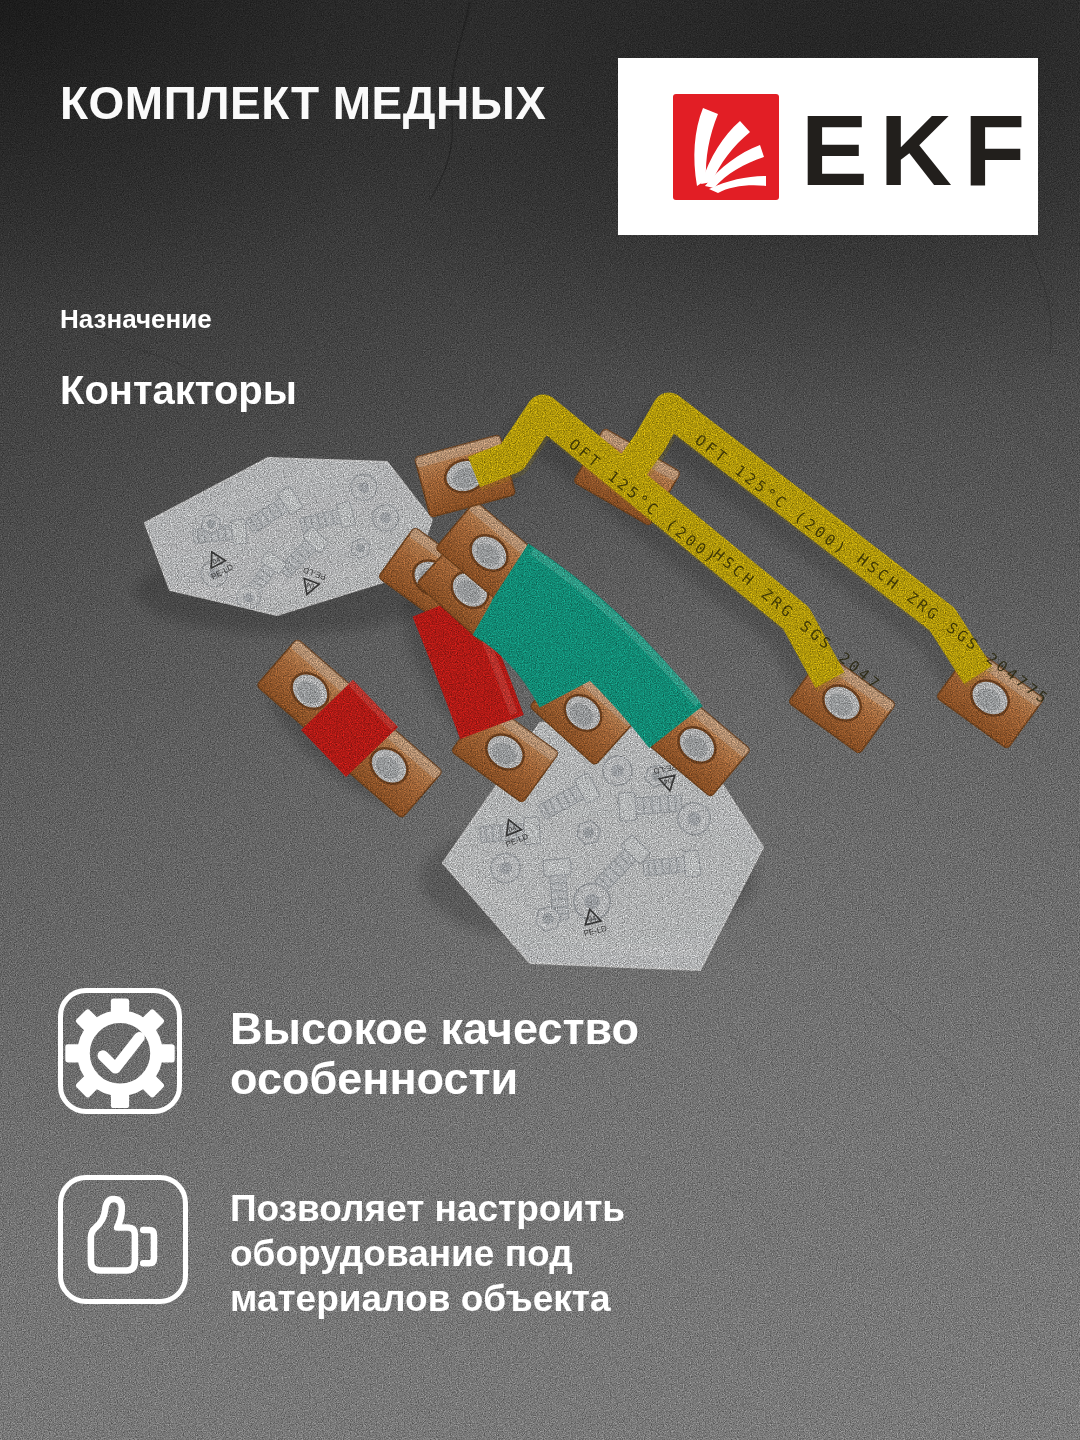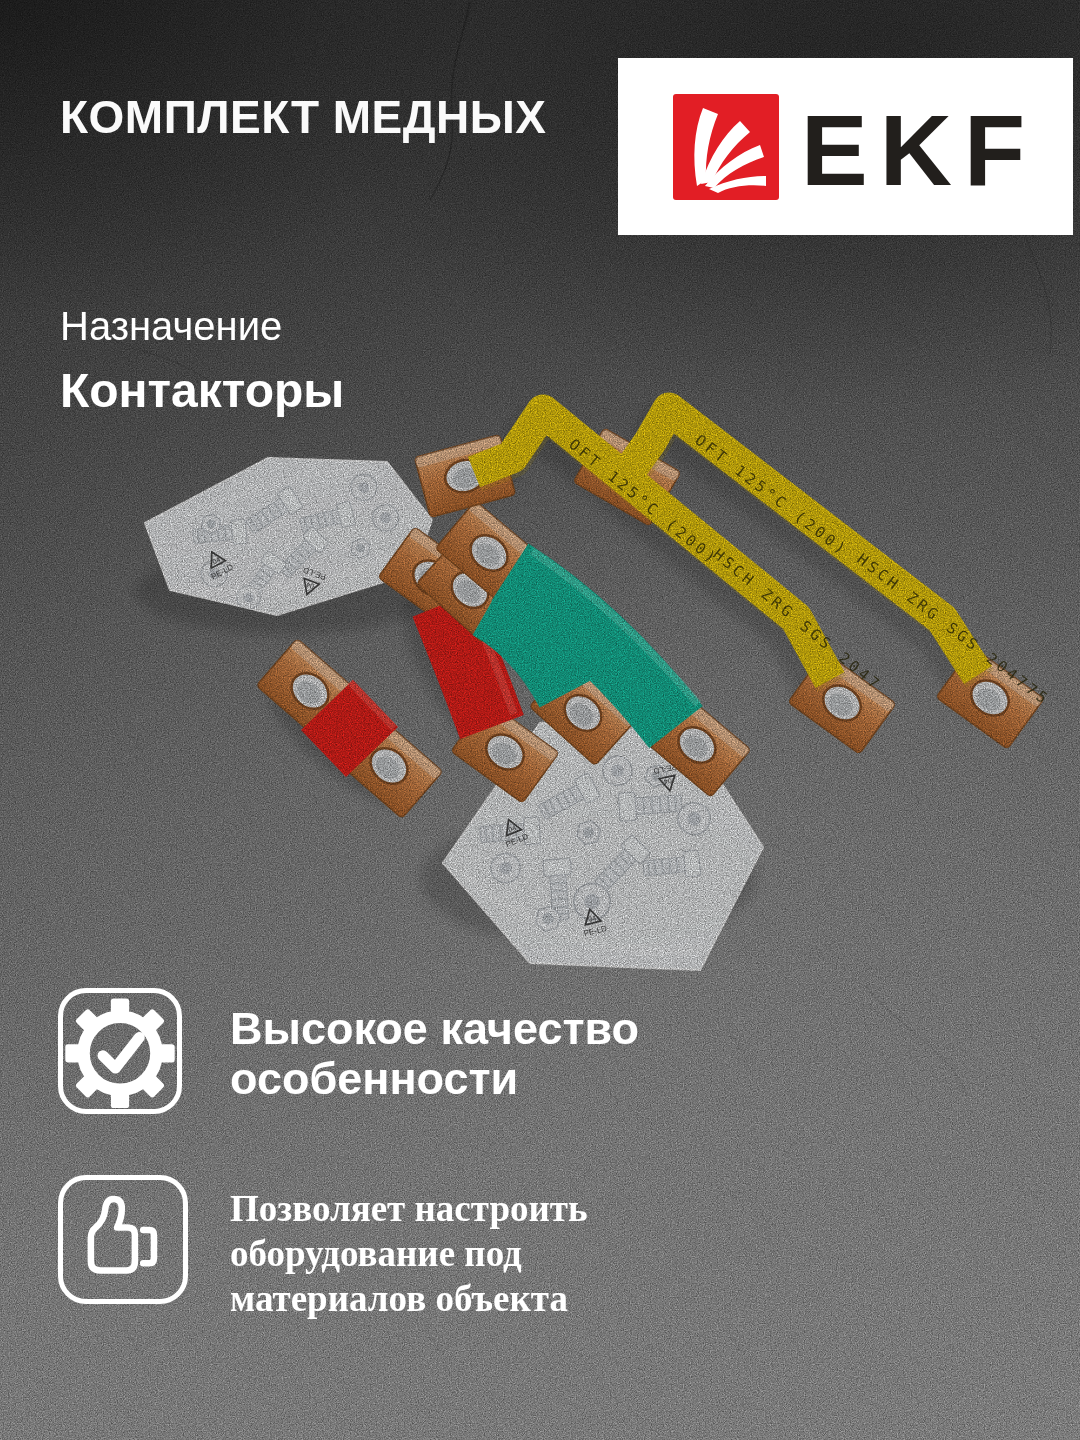--- a/index.html
+++ b/index.html
@@ -8,49 +8,49 @@
     font-family:"Liberation Sans", sans-serif;
     background:
       radial-gradient(900px 520px at 80% 6%, rgba(0,0,0,0.30), transparent 62%),
       radial-gradient(760px 480px at 0% 0%, rgba(0,0,0,0.38), transparent 66%),
       radial-gradient(1050px 720px at 58% 50%, rgba(255,255,255,0.10), transparent 70%),
       linear-gradient(172deg,#3c3c3c 0%,#4a4a4a 14%,#5c5c5c 27%,#6f6f6f 40%,#7f7f7f 52%,#8e8e8e 65%,#9b9b9b 78%,#a5a5a5 100%);
   }
   .abs{position:absolute;}
   
   .title{
-    left:60px;top:88px;width:560px;color:#fafafa;
+    left:60px;top:74px;width:560px;color:#fafafa;
     font-size:46px;font-weight:800;line-height:58px;letter-spacing:0.5px;
     text-transform:uppercase;
   }
   .logo-box{
-    left:618px;top:58px;width:455px;height:177px;background:#ffffff;
+    left:618px;top:58px;width:420px;height:177px;background:#ffffff;
     display:flex;align-items:center;
   }
   .logo-mark{width:106px;height:106px;margin-left:55px;flex:0 0 auto;}
   .logo-word{
     font-size:100px;font-weight:900;letter-spacing:12px;color:#221f1c;
     margin-left:22px;line-height:1;transform:translateY(3px);
   }
   
   .purpose-heading{
-    left:60px;top:304px;color:#ffffff;font-size:40px;font-weight:400;
+    left:60px;top:304px;color:#ffffff;font-size:26px;font-weight:700;
   }
   .purpose-lines{
-    left:60px;top:364px;color:#ffffff;font-size:48px;font-weight:700;line-height:53px;
+    left:60px;top:364px;color:#ffffff;font-size:40px;font-weight:700;line-height:53px;
   }
   
   .feature-icon-box{
     border:5px solid #ffffff;border-radius:28px;box-sizing:border-box;
   }
   .fi1{left:58px;top:988px;width:124px;height:126px;}
   .fi2{left:58px;top:1175px;width:130px;height:129px;}
   .feature-text{color:#ffffff;font-weight:700;}
   .ft1{left:230px;top:1004px;font-size:45px;line-height:50px;}
-  .ft2{left:230px;top:1186px;font-size:37px;line-height:45px;font-family:Liberation Serif, serif;}
+  .ft2{left:230px;top:1186px;font-size:37px;line-height:45px;}
   .noise-svg{left:0;top:0;width:1080px;height:1440px;pointer-events:none;}
   .photo-svg{left:0;top:0;width:1080px;height:1440px;}
 </style>
 </head>
 <body>
 
 <svg class="abs photo-svg" viewBox="0 0 1080 1440">
   <defs>
     <linearGradient id="gCopper" x1="0" y1="0" x2="0" y2="1">
       <stop offset="0" stop-color="#f0b077"></stop>

